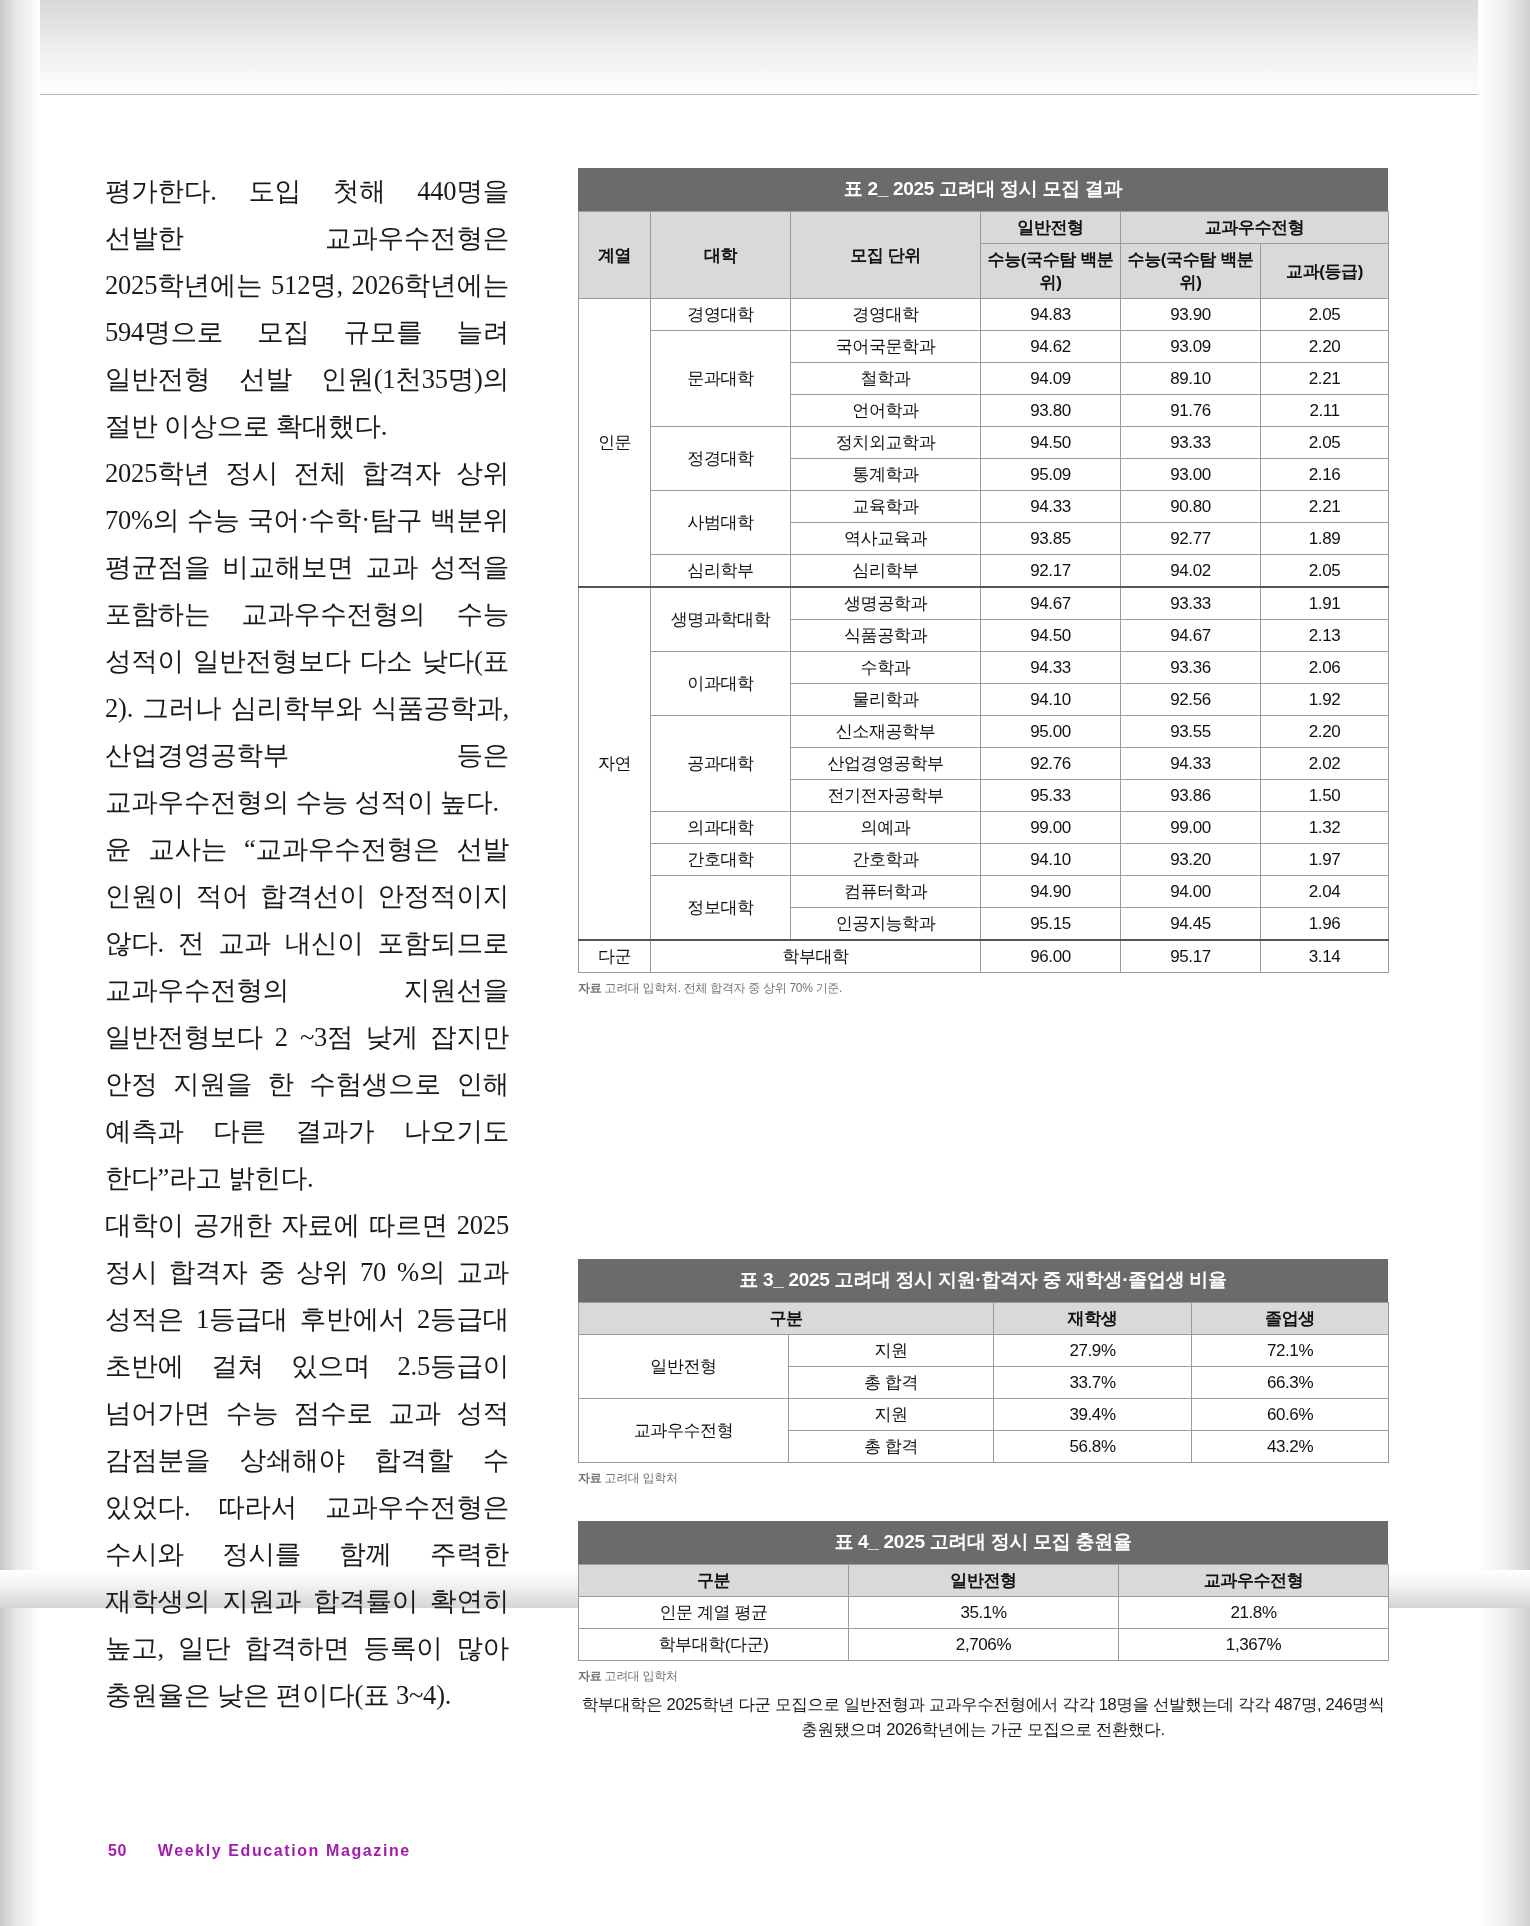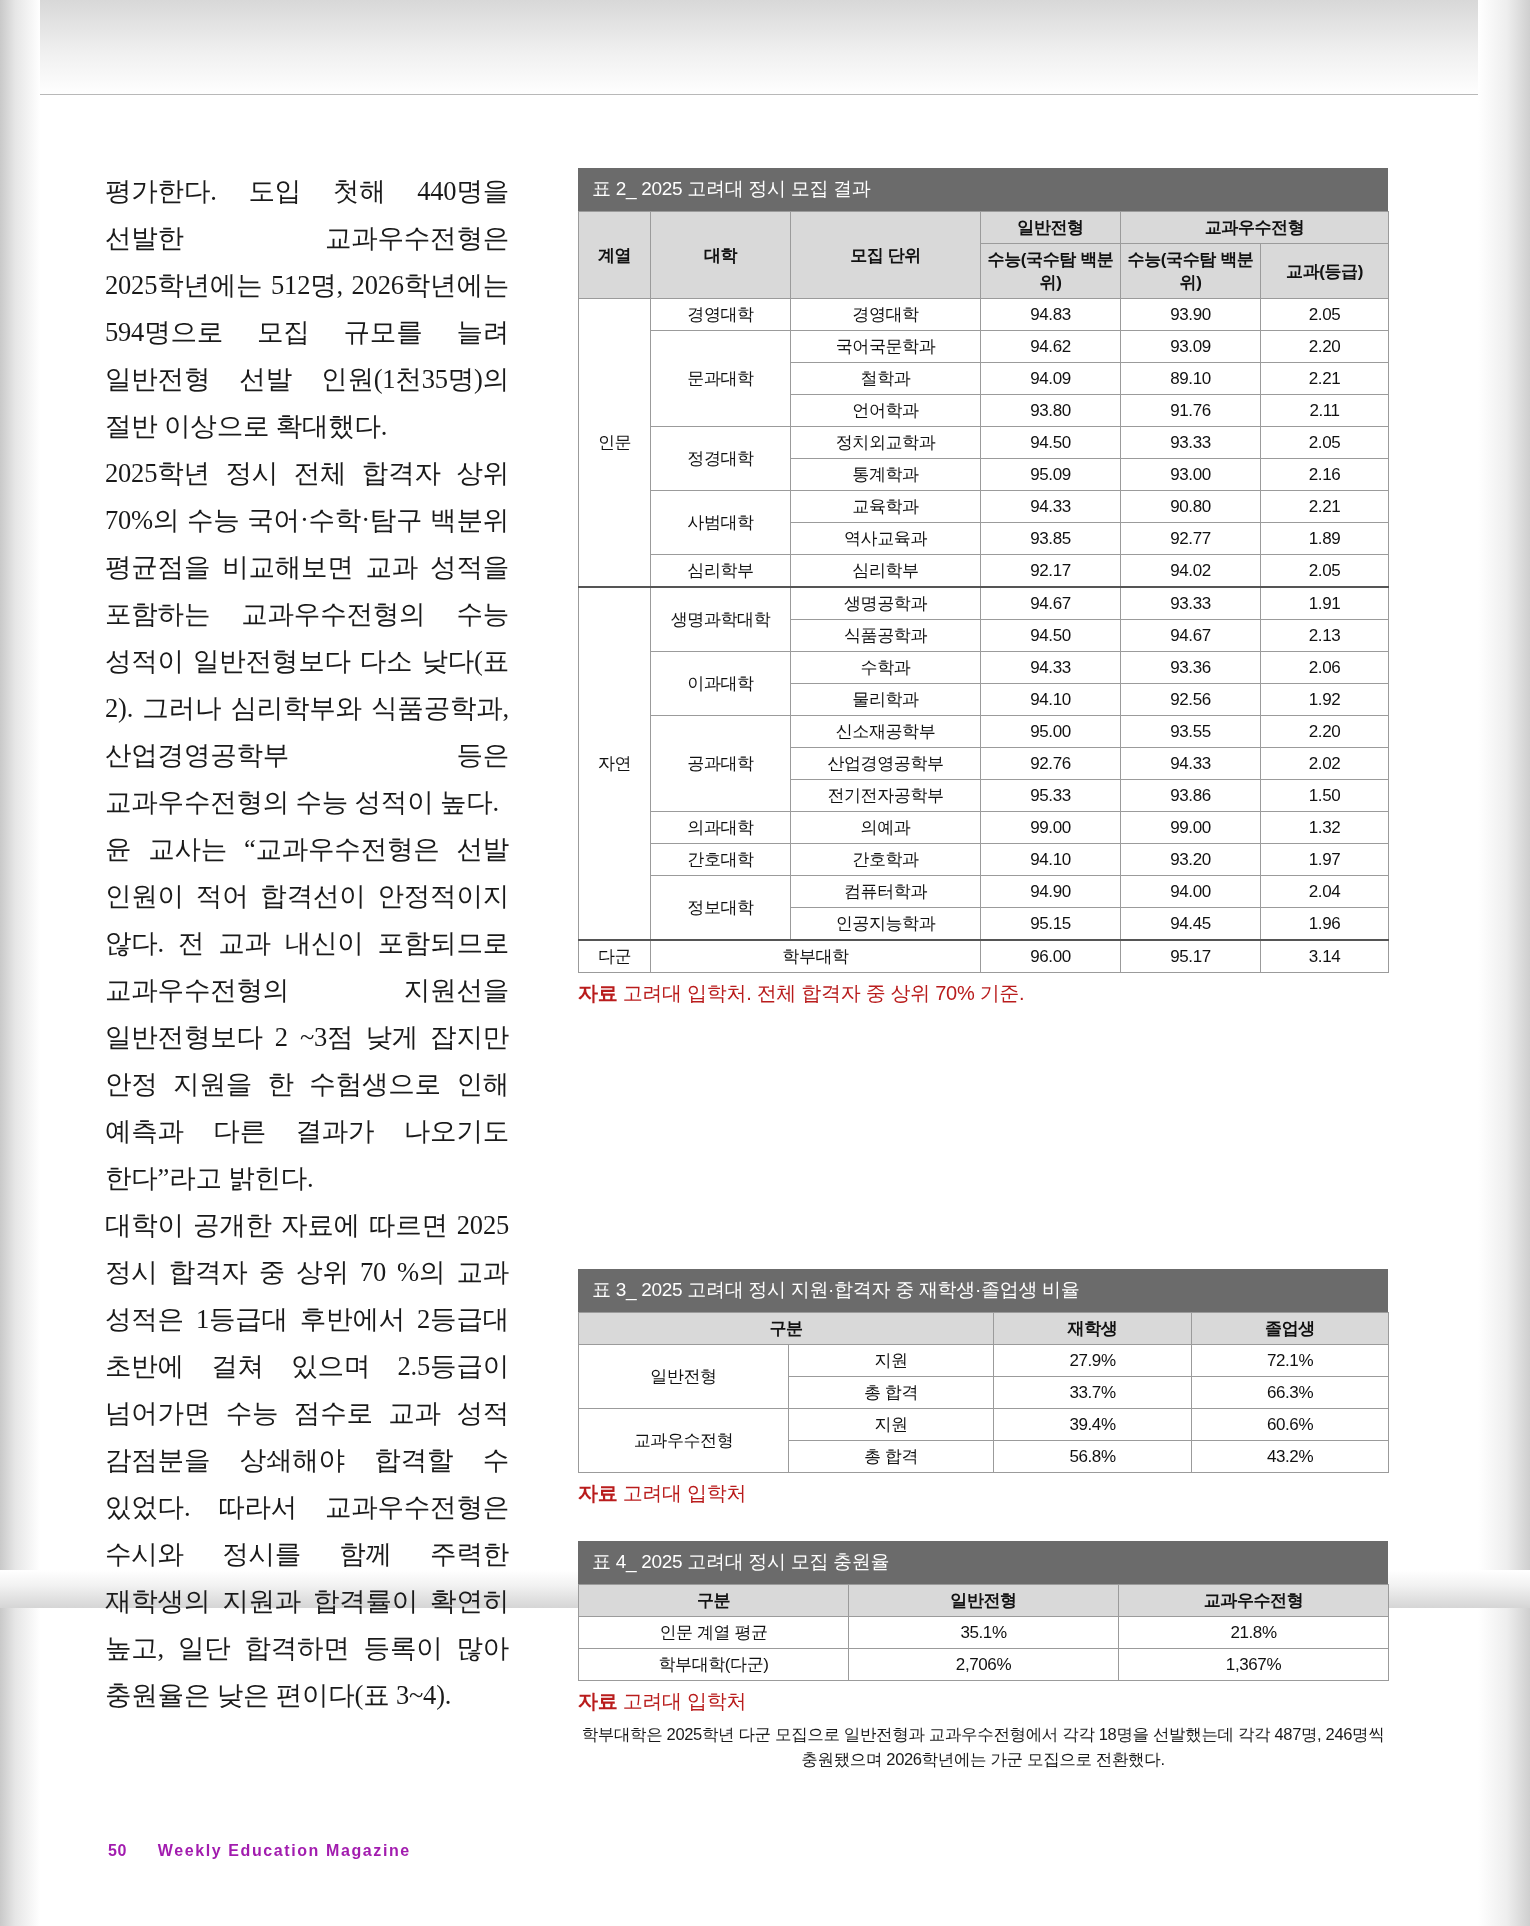--- a/index.html
+++ b/index.html
@@ -95,24 +95,25 @@
     top: 168px;
     width: 810px;
   }
 
   .tbl-block { margin-bottom: 0; }
 
   .tbl-title {
     background: #6b6b6b;
     color: #ffffff;
     font-family: "Liberation Sans", sans-serif;
-    font-weight: normal;
+    font-weight: bold;
     font-size: 19px;
     padding: 8px 14px 9px 14px;
     letter-spacing: -0.3px;
+    text-align: center;
   }
   table {
     border-collapse: collapse;
     width: 100%;
     font-family: "Liberation Sans", sans-serif;
     font-size: 17px;
     table-layout: fixed;
   }
   table td, table th {
     border: 1px solid #9b9b9b;
@@ -128,22 +129,22 @@
   table th {
     background: #d9d9d9;
     font-weight: bold;
   }
   .t2 td, .t2 th { font-size: 17px; }
   .t2 .hdr-sub { background: #d9d9d9; font-weight: bold; }
   .grp-strong { border-top: 2px solid #555 !important; }
 
   .src {
     font-family: "Liberation Sans", sans-serif;
-    font-size: 20px;
-    color: #b91c1c;
+    font-size: 12px;
+    color: #737373;
     margin-top: 7px;
     letter-spacing: -0.3px;
   }
   .src b { font-weight: bold; }
 
   .spacer-1 { height: 262px; }
   .spacer-2 { height: 34px; }
 
   .note {
     font-family: "Liberation Sans", sans-serif;

